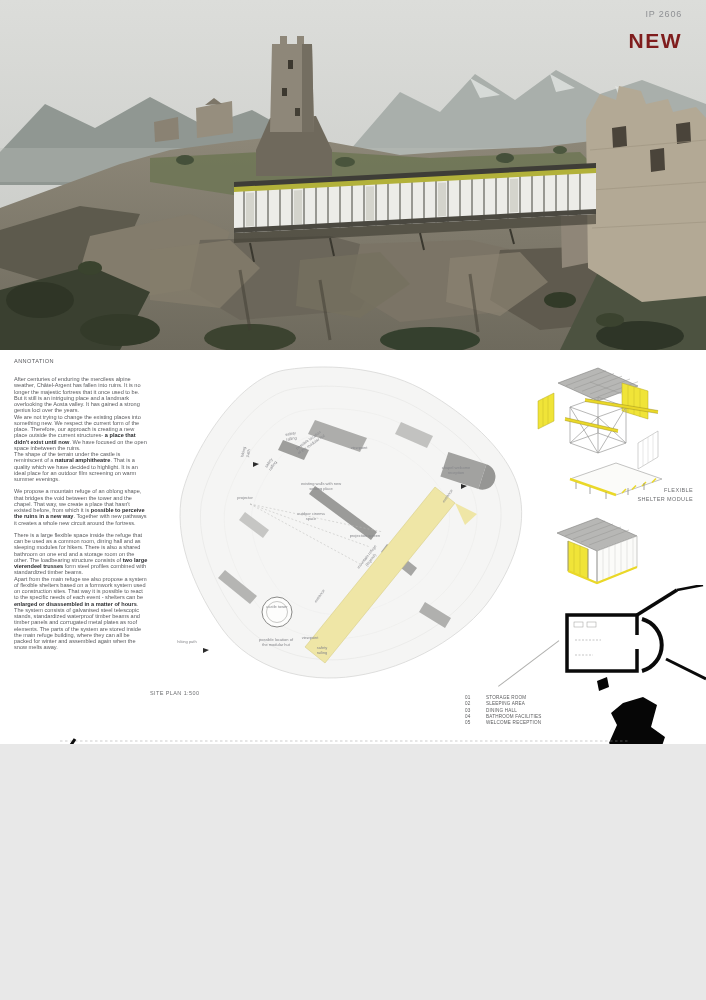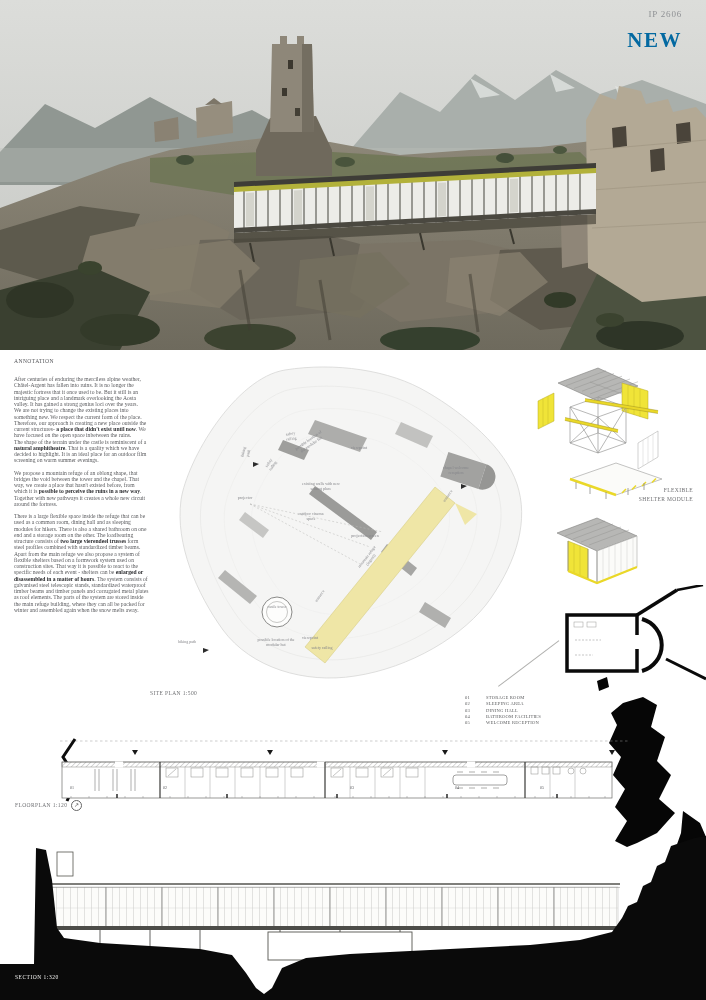--- a/index.html
+++ b/index.html
@@ -1,21 +1,21 @@
 <!DOCTYPE html>
 <html><head>
 <meta charset="utf-8">
 <style>
   html,body{margin:0;padding:0;background:#e8e8e8;}
-  #board{position:relative;width:706px;height:1000px;background:#ffffff;overflow:hidden;
-         font-family:Liberation Serif, serif;}
+  #board{position:relative;width:706px;height:744px;background:#ffffff;overflow:hidden;
+         font-family:Liberation Sans, sans-serif;}
   .abs{position:absolute;}
   
   .proj-id{position:absolute;top:9px;right:24px;font-size:9px;letter-spacing:.8px;color:#8f9194;}
-  .title{position:absolute;top:26px;right:24px;text-align:center;color:#0369a1;font-weight:bold;
+  .title{position:absolute;top:26px;right:24px;text-align:center;color:#7f1d1d;font-weight:bold;
          font-size:21px;line-height:29px;letter-spacing:1.5px;}
   
   .ann{position:absolute;left:14px;top:358px;width:135px;}
   .ann h1{margin:0 0 12px 0;font-size:5.6px;font-weight:normal;letter-spacing:.4px;color:#55565a;}
   .ann p{margin:0;font-size:5.6px;line-height:6.25px;color:#5a5b5e;text-align:left;}
   .ann p b{color:#2c2d30;}
   .ann p.gap{margin-bottom:6px;}
   
   .sp-label{position:absolute;font-size:4px;line-height:4.5px;color:#85868a;text-align:center;transform-origin:center;}
   .scale-label{position:absolute;font-size:5.5px;letter-spacing:.4px;color:#6e6f72;}

